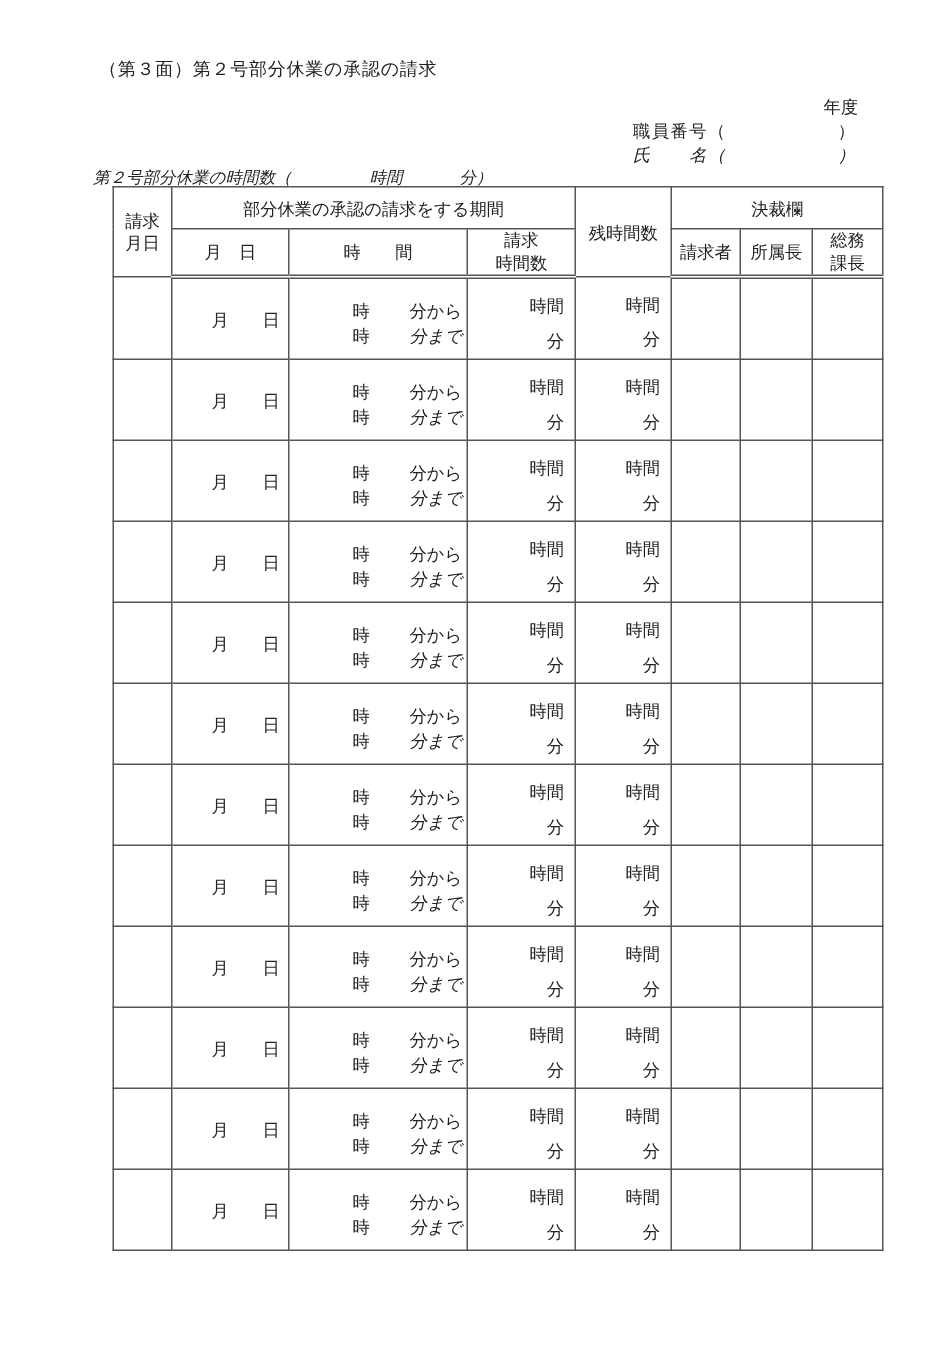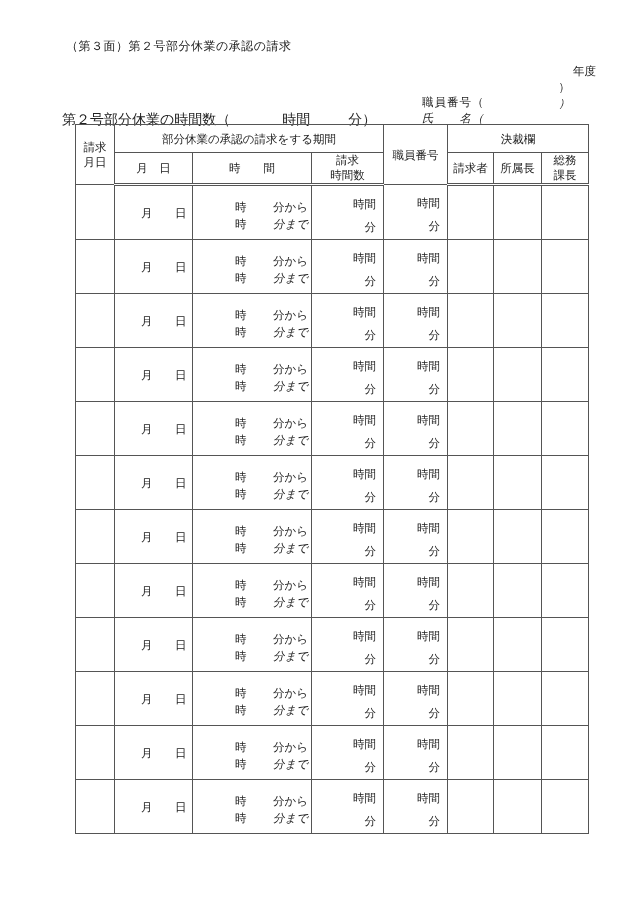--- a/index.html
+++ b/index.html
@@ -4,28 +4,28 @@
 <style>
   html, body { margin: 0; padding: 0; background: #ffffff; }
   body {
     width: 630px; height: 903px; position: relative; overflow: hidden;
     font-family: "DejaVu Serif", "Liberation Serif", serif;
     color: #222;
     font-size: 11.5px;
   }
   .abs { position: absolute; white-space: nowrap; }
   .title { left: 66px; top: 38px; font-size: 12px; letter-spacing: 0.5px; }
-  .fiscal { left: 549px; top: 64px; font-size: 11.5px; margin-left: 24px; }
+  .fiscal { left: 549px; top: 64px; font-size: 11.5px; }
   .staffno { left: 422px; top: 80px; }
   .staffname { left: 422px; top: 96px; font-style: italic; }
   .info-row { display: flex; width: 148px; }
-  .info-row .lbl { width: 62px; letter-spacing: 1px; margin-top: 15px; }
+  .info-row .lbl { width: 62px; letter-spacing: 1px; }
   .info-row .paren-o { width: 76px; }
   .info-row .paren-c { }
-  .hours-total { left: 62px; top: 111px; font-size: 14px; }
+  .hours-total { left: 62px; top: 111px; font-size: 11px; font-style: italic; }
   .hours-total span { display: inline-block; }
 
   table.grid {
     position: absolute; left: 75px; top: 124px;
     border-collapse: collapse;
     table-layout: fixed;
     width: 514px;
   }
   table.grid td, table.grid th {
     border: 1px solid #555;
@@ -88,21 +88,21 @@
       <col style="width:48px">
       <col style="width:47px">
   </colgroup>
   <thead>
     <tr class="h1">
       <th rowspan="2">
         <span class="stack">請求</span>
         <span class="stack">月日</span>
       </th>
       <th colspan="3">部分休業の承認の請求をする期間</th>
-      <th rowspan="2">職員番号</th>
+      <th rowspan="2">残時間数</th>
       <th colspan="3">決裁欄</th>
     </tr>
     <tr class="h2">
       <th>月　日</th>
       <th>時　　間</th>
       <th>
         <span class="stack">請求</span>
         <span class="stack">時間数</span>
       </th>
       <th>請求者</th>

